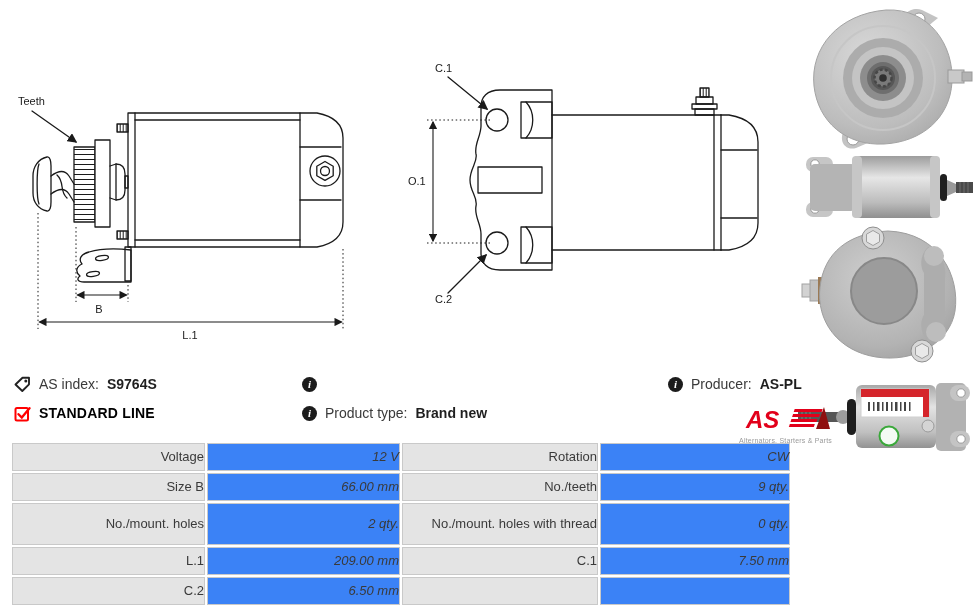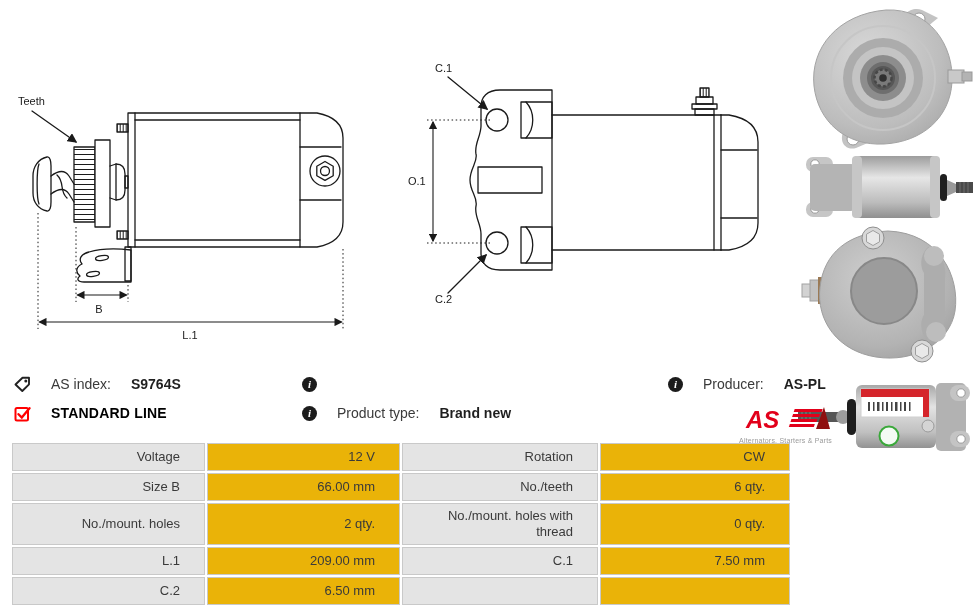--- a/index.html
+++ b/index.html
@@ -11,46 +11,46 @@
   .abs { position:absolute; }
 
   
   .ink { stroke:#1a1a1a; stroke-width:1.3; fill:none; stroke-linecap:round; stroke-linejoin:round; }
   .ink text { fill:#1a1a1a; stroke:none; font-family:"Liberation Sans",sans-serif; font-size:11px; }
   .dot { stroke:#1a1a1a; stroke-width:1; stroke-dasharray:1.5 2.6; fill:none; }
   .dim { stroke:#1a1a1a; stroke-width:1.1; fill:none; }
 
   
   .detail-col { position:absolute; top:376px; }
-  .detail-line { display:flex; align-items:center; gap:20px; height:16px; margin-bottom:13px; font-size:14px; white-space:nowrap; }
+  .detail-line { display:flex; align-items:center; gap:8px; height:16px; margin-bottom:13px; font-size:14px; white-space:nowrap; }
   .b { font-weight:bold; color:#1f1f1f; }
   .red-line { color:#000000; font-weight:bold; letter-spacing:.2px; }
   .info-icon {
     width:15px; height:15px; border-radius:50%; background:#1c1c1c; color:#fff;
     display:inline-flex; align-items:center; justify-content:center; flex:0 0 15px;
     font-family:"Liberation Serif", serif; font-weight:bold; font-style:italic; font-size:11px; line-height:1;
   }
 
   
   .as-logo-wrap { margin-left:44px; width:120px; text-align:right; }
   .as-tagline { font-size:7px; color:#9a9a9a; margin-top:-2px; letter-spacing:.2px; }
 
   
   table.spec {
     position:absolute; left:10px; top:441px;
     border-collapse:separate; border-spacing:2px; table-layout:fixed;
     font-size:13px; color:#3a3a3a;
   }
   table.spec td {
     border:1px solid #c9c9c9; text-align:right; vertical-align:middle;
-    padding:2px 24px; height:22px; line-height:1.25;
+    padding:2px 0; height:22px; line-height:1.25;
   }
   table.spec tr.tall td { height:36px; }
   td.lbl { background:#e4e4e4; }
-  td.val { background:#eab308; }
+  td.val { background:#3b82f6;font-style:italic; }
 </style>
 </head>
 <body>
 
 <svg class="abs" style="left:5px;top:80px" width="345" height="265" viewBox="0 0 345 265">
   <defs>
     <marker id="ar1" viewBox="0 0 10 10" refX="8.5" refY="5" markerWidth="7.5" markerHeight="7.5" orient="auto-start-reverse">
       <path d="M0,0 L10,5 L0,10 Z" fill="#1a1a1a"></path>
     </marker>
     <pattern id="gteeth" width="21" height="5" patternUnits="userSpaceOnUse">
@@ -340,21 +340,21 @@
       <tr>
     <td class="lbl">Voltage</td>
     <td class="val">12 V</td>
     <td class="lbl">Rotation</td>
     <td class="val">CW</td>
   </tr>
   <tr>
     <td class="lbl">Size B</td>
     <td class="val">66.00 mm</td>
     <td class="lbl">No./teeth</td>
-    <td class="val">6 qty.</td>
+    <td class="val">9 qty.</td>
   </tr>
   <tr class="tall">
     <td class="lbl">No./mount. holes</td>
     <td class="val">2 qty.</td>
     <td class="lbl">No./mount. holes with thread</td>
     <td class="val">0 qty.</td>
   </tr>
   <tr>
     <td class="lbl">L.1</td>
     <td class="val">209.00 mm</td>

